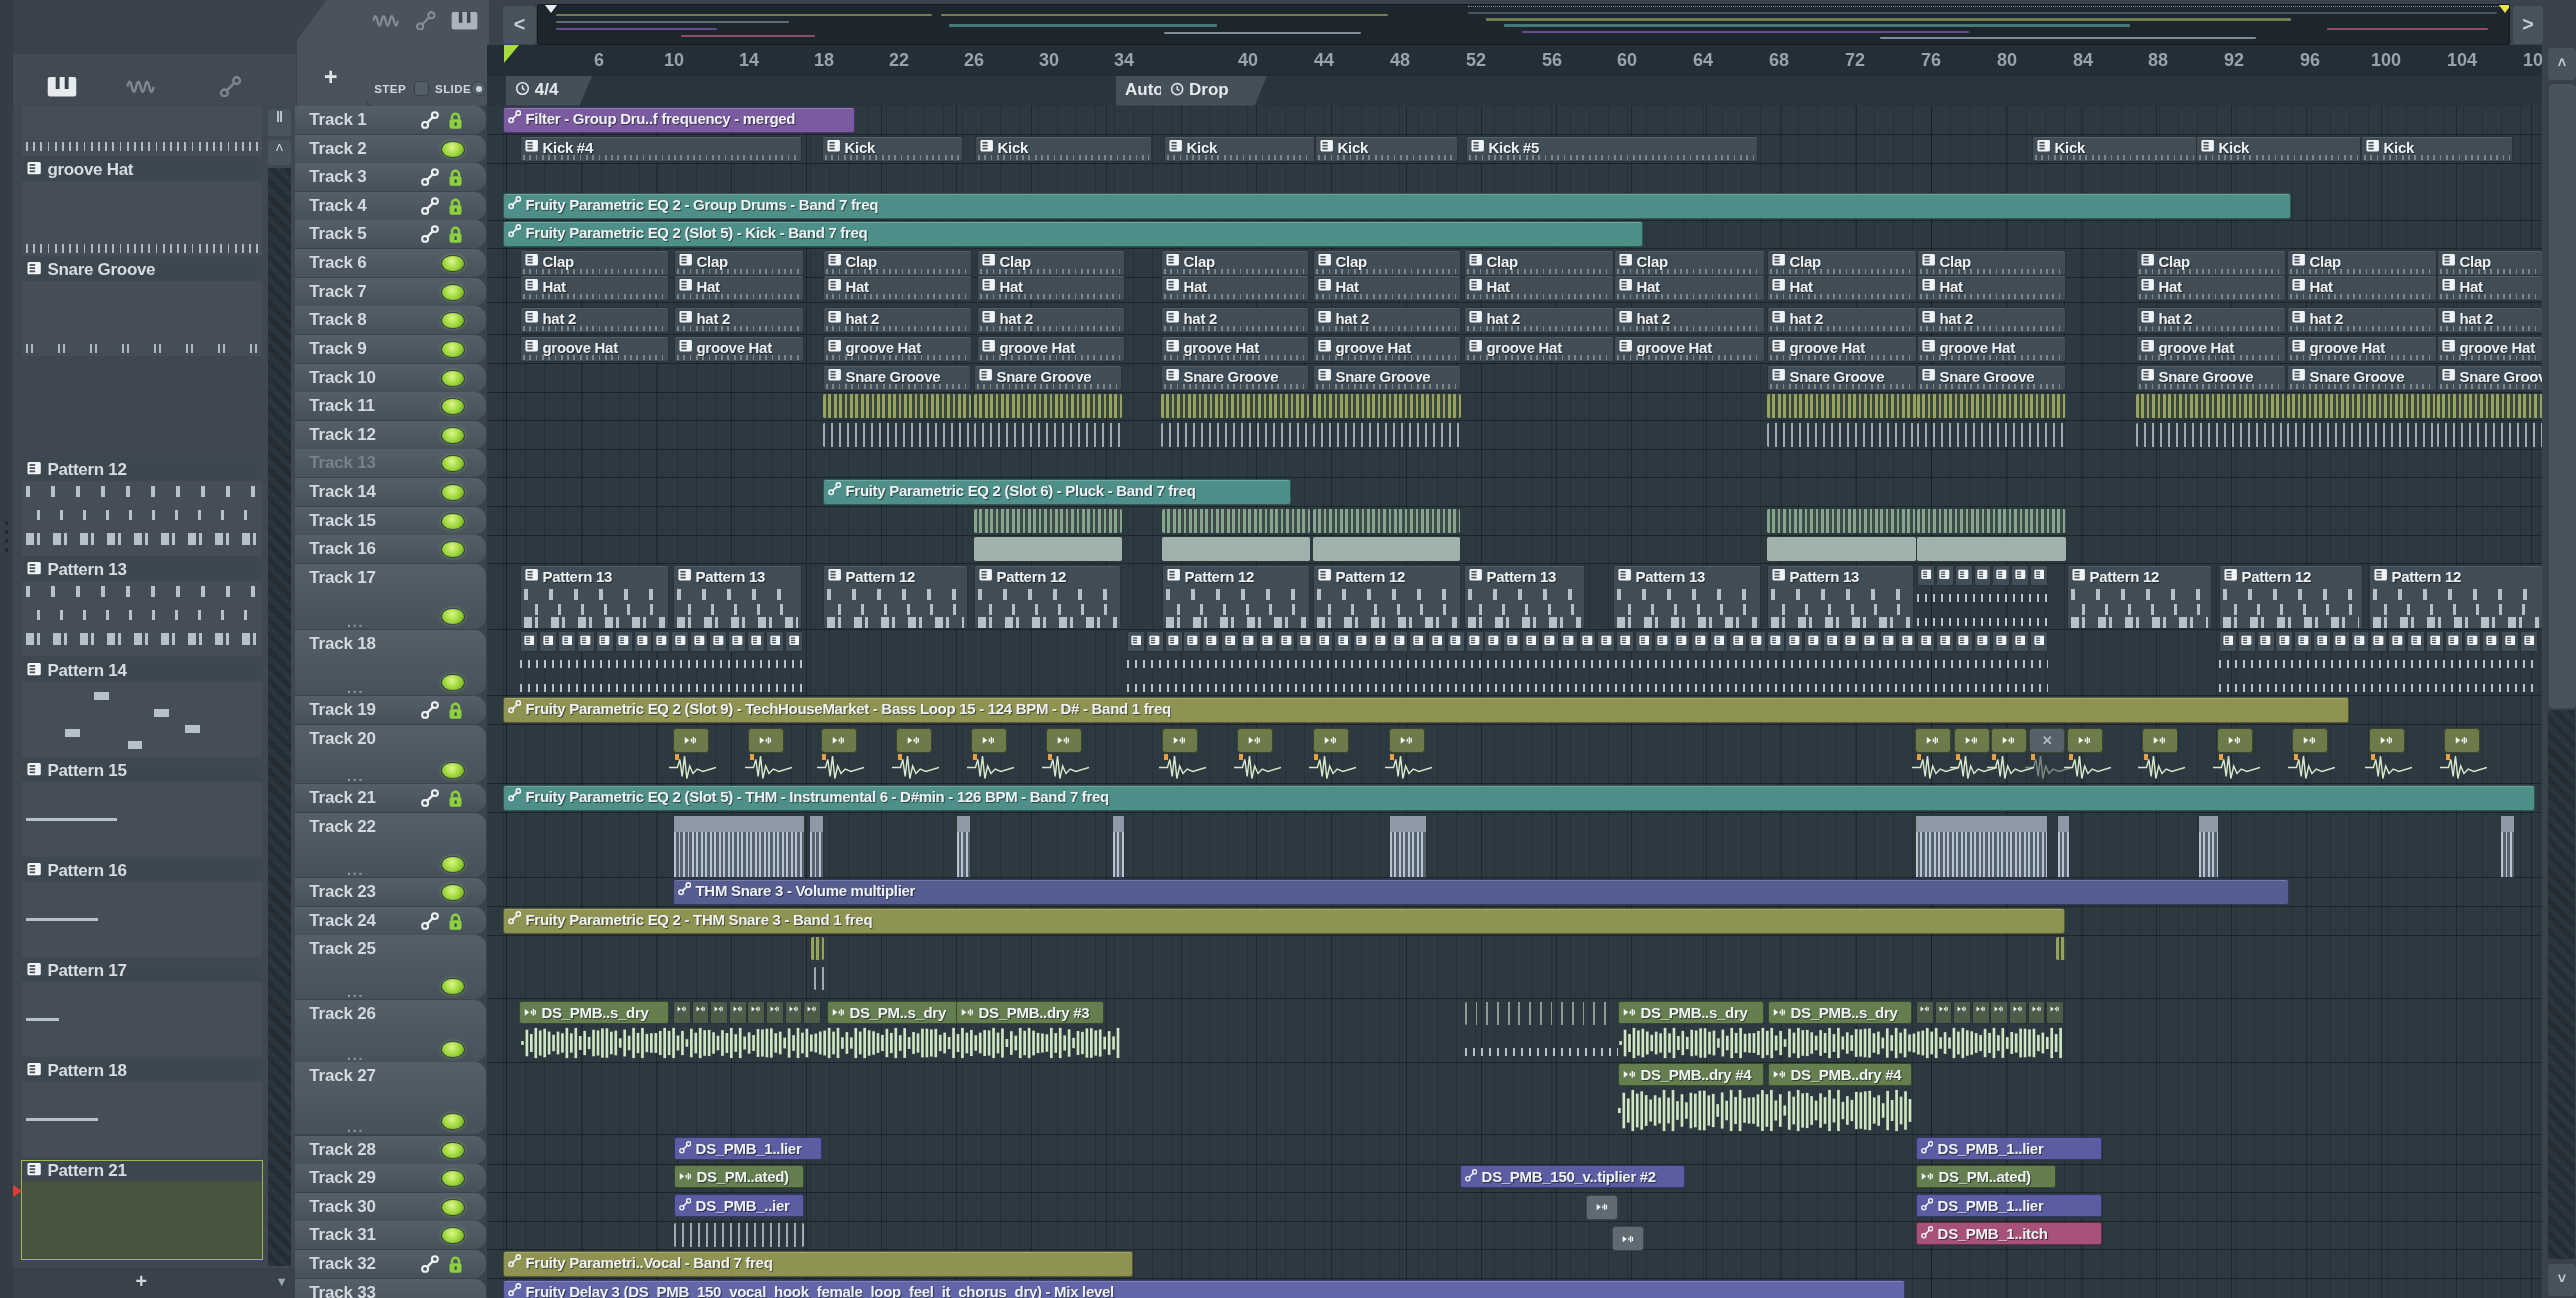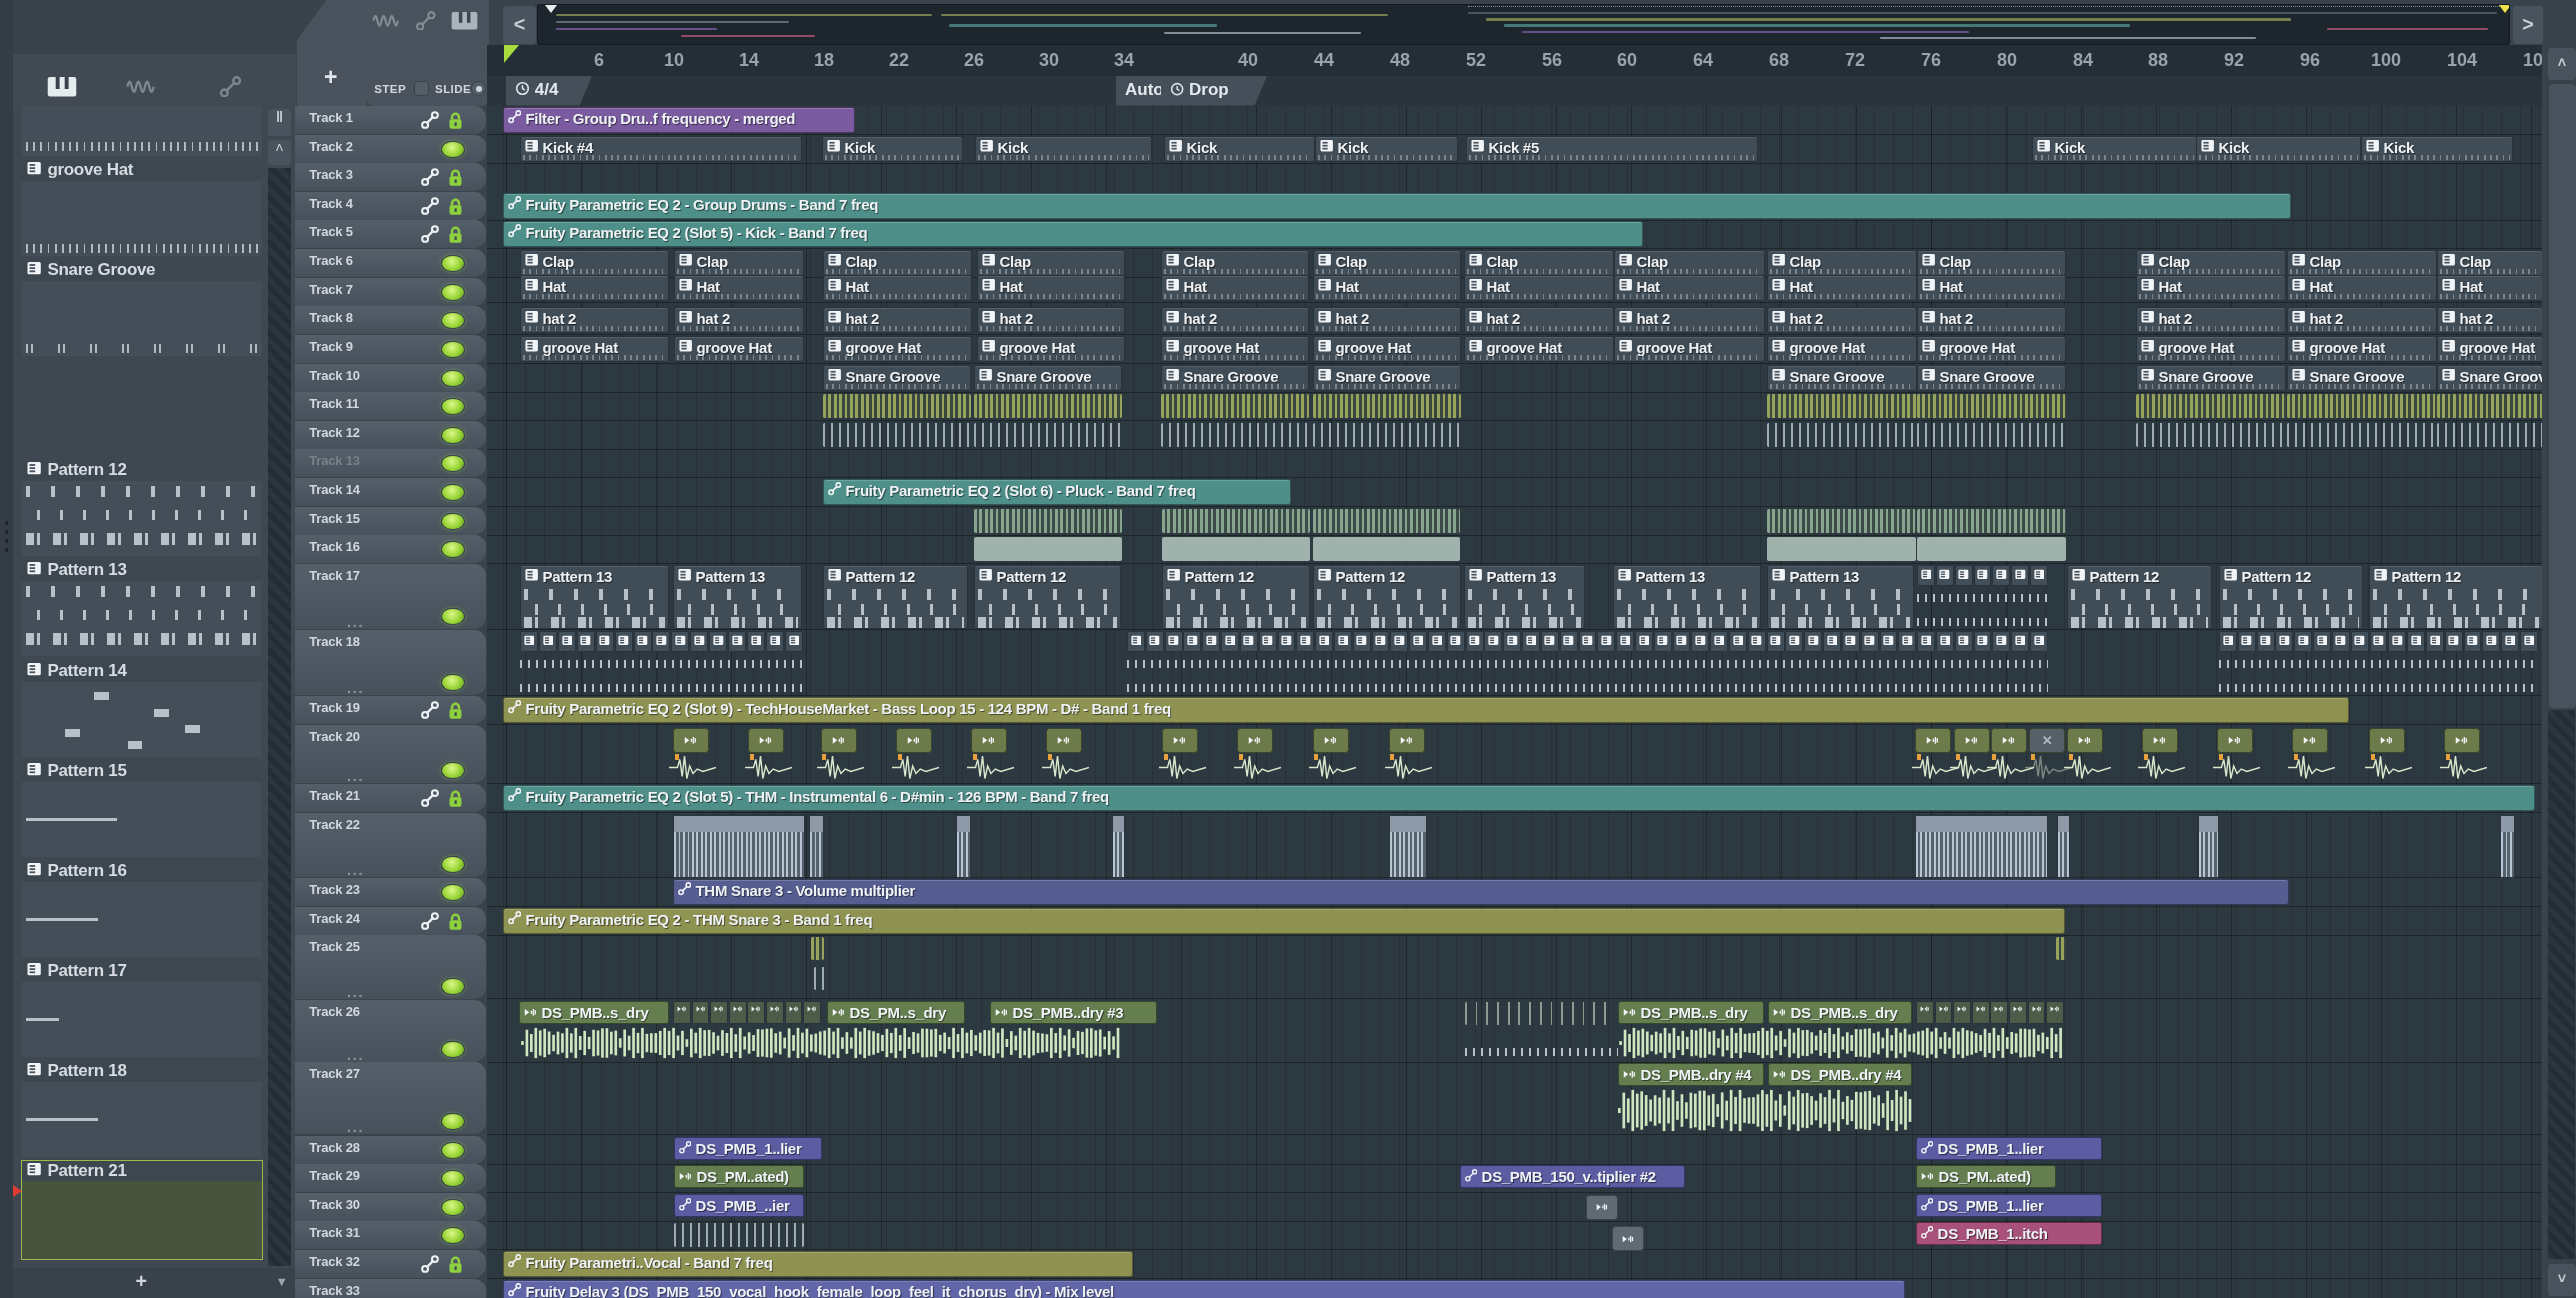--- a/index.html
+++ b/index.html
@@ -50,21 +50,21 @@
   .pv-t3{height:12.5px;background:repeating-linear-gradient(90deg,#b6c1c9 0 8px,transparent 8px 10.7px,#b6c1c9 10.7px 14.3px,transparent 14.3px 27px);}
   .pv-line{height:3.6px;background:#b6c1c9;}
   .pv-block{position:absolute;width:14.3px;height:8px;background:#b6c1c9;}
   #playarrow{position:absolute;width:0;height:0;border-left:9.8px solid #e03b30;border-top:6.3px solid transparent;border-bottom:6.3px solid transparent;}
   .sb-sb{position:absolute;background:#39424b;}
   .hatch{background:repeating-linear-gradient(45deg,#2b353d 0 5.4px,#242d34 5.4px 10.7px);}
   
   #theads{left:295px;top:106px;width:192px;height:1193px;overflow:hidden;background:#3a434c;}
   .thead{position:absolute;left:0;width:191px;background:linear-gradient(180deg,#555f69,#47515b);
       border-radius:0 11.6px 11.6px 0;box-sizing:border-box;}
-  .tname{position:absolute;left:14.3px;top:3.6px;color:#d2d8dd;font-size:13px;font-weight:bold;letter-spacing:-0.2px;}
+  .tname{position:absolute;left:14.3px;top:3.6px;color:#d2d8dd;font-size:17px;font-weight:bold;letter-spacing:-0.2px;}
   .tname.dim{color:#76828c;}
   .tdots{position:absolute;left:52px;bottom:2.7px;color:#8b97a1;font-size:14.3px;font-weight:bold;letter-spacing:1.8px;line-height:7.2px;}
   .led{position:absolute;width:21.5px;height:14.3px;border-radius:50%;background:radial-gradient(circle at 45% 35%,#dcf788,#97d435 55%,#5d9422);
       border:1.8px solid #39434b;box-shadow:0 0 3.6px rgba(150,220,60,.5);}
   .ticon{position:absolute;}
   
   #grid{left:487px;top:106px;width:2055px;height:1193px;background-color:#2d3941;
    background-image:repeating-linear-gradient(90deg,rgba(0,0,0,.30) 0 0.9px,transparent 0.9px 75px),
                     repeating-linear-gradient(90deg,rgba(0,0,0,.14) 0 0.9px,transparent 0.9px 19px);
    background-position:19px 0,19px 0;overflow:hidden;}
@@ -2839,21 +2839,21 @@
           <span class="cl-label">
             <span><svg width="13.4" height="10.7" viewBox="0 0 18 14">
                 <path d="M1 2.5 l6 4.5 -6 4.5 z" fill="#f2f5f7"></path>
                 <rect x="9" y="5" width="1.8" height="4" fill="#f2f5f7"></rect>
                 <rect x="11.6" y="2.5" width="1.8" height="9" fill="#f2f5f7"></rect>
                 <rect x="14.2" y="4" width="1.8" height="6" fill="#f2f5f7"></rect>
               </svg></span>
             <span>DS_PM..s_dry</span>
           </span>
         </div>
-        <div class="clip alabel" style="left: 503px; top: 0.9px; width: 167px; height: 23px;">
+        <div class="clip alabel" style="left: 469px; top: 0.9px; width: 148px; height: 23px;">
           <span class="cl-label">
             <span><svg width="13.4" height="10.7" viewBox="0 0 18 14">
                 <path d="M1 2.5 l6 4.5 -6 4.5 z" fill="#f2f5f7"></path>
                 <rect x="9" y="5" width="1.8" height="4" fill="#f2f5f7"></rect>
                 <rect x="11.6" y="2.5" width="1.8" height="9" fill="#f2f5f7"></rect>
                 <rect x="14.2" y="4" width="1.8" height="6" fill="#f2f5f7"></rect>
               </svg></span>
             <span>DS_PMB..dry #3</span>
           </span>
         </div>

